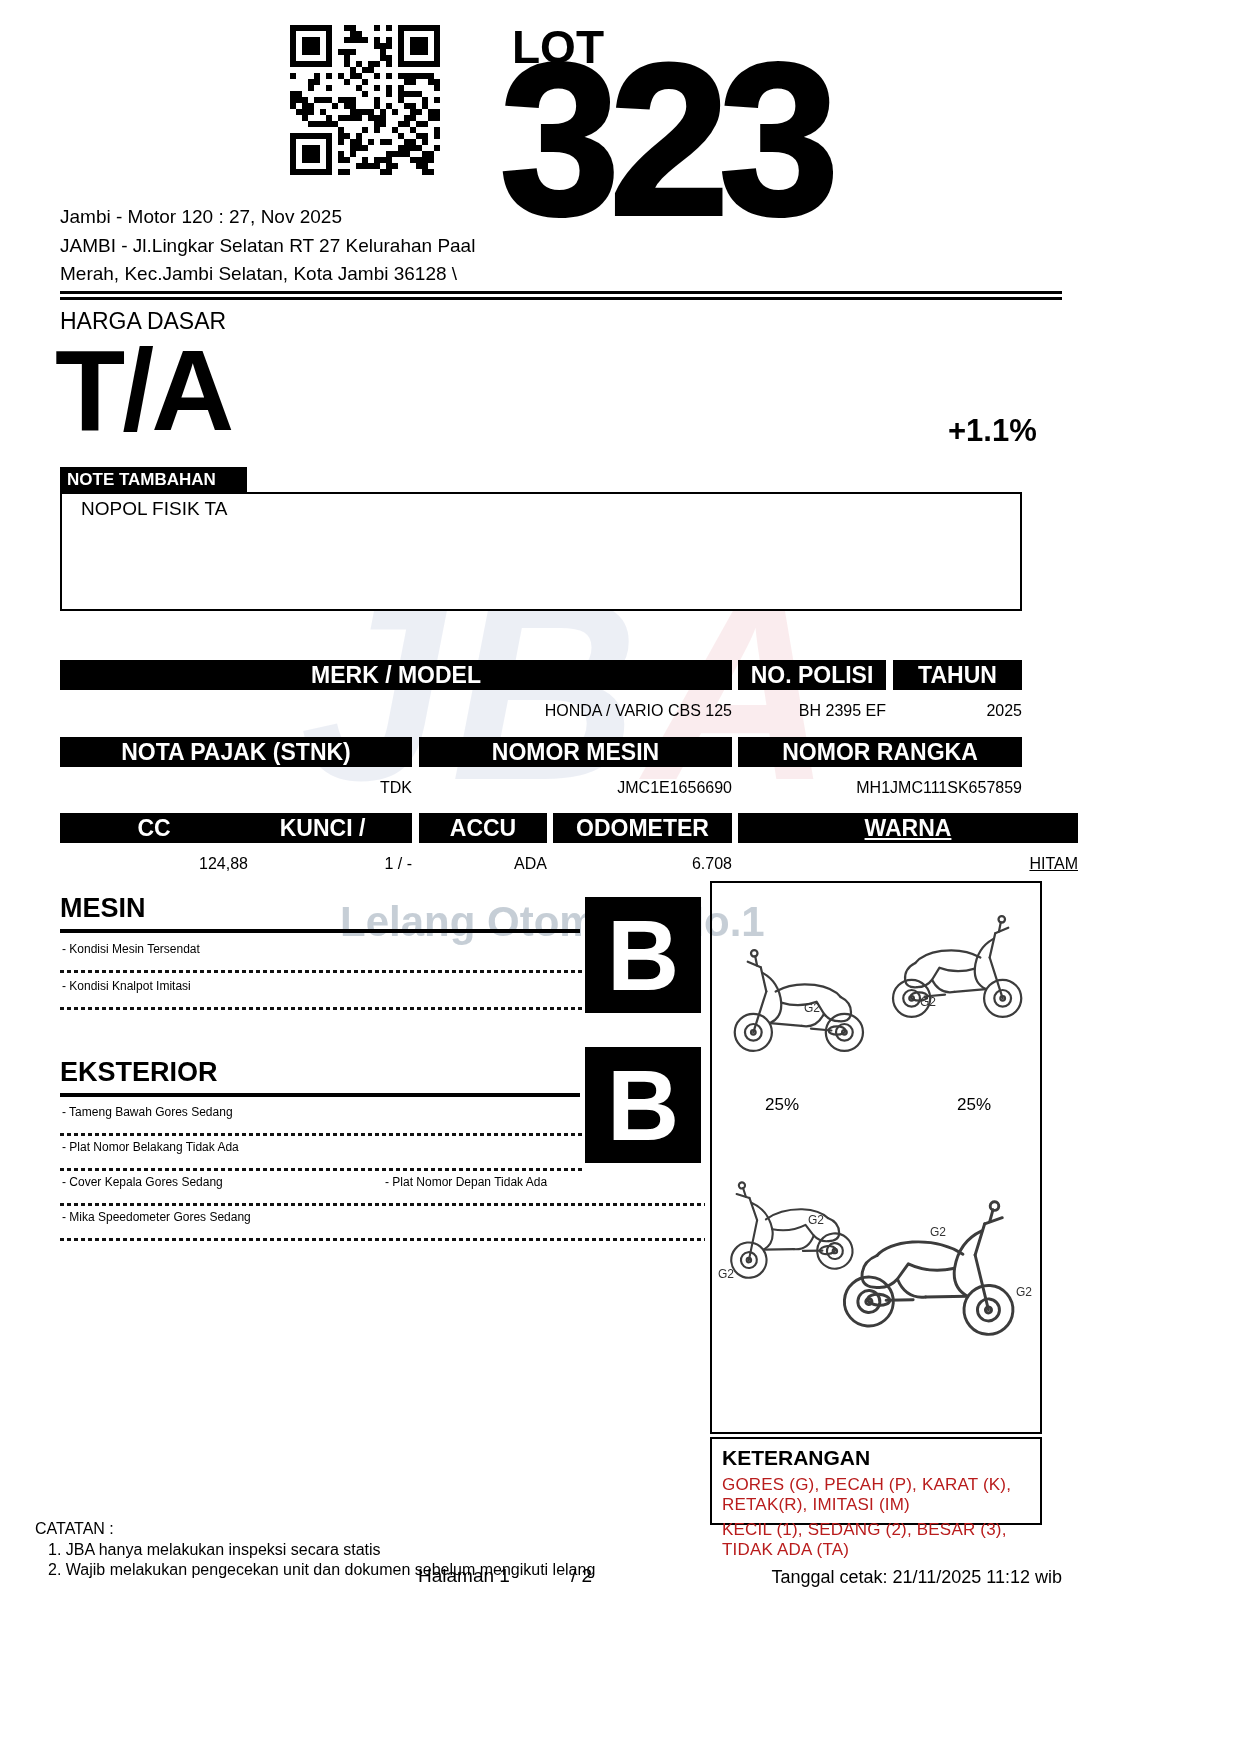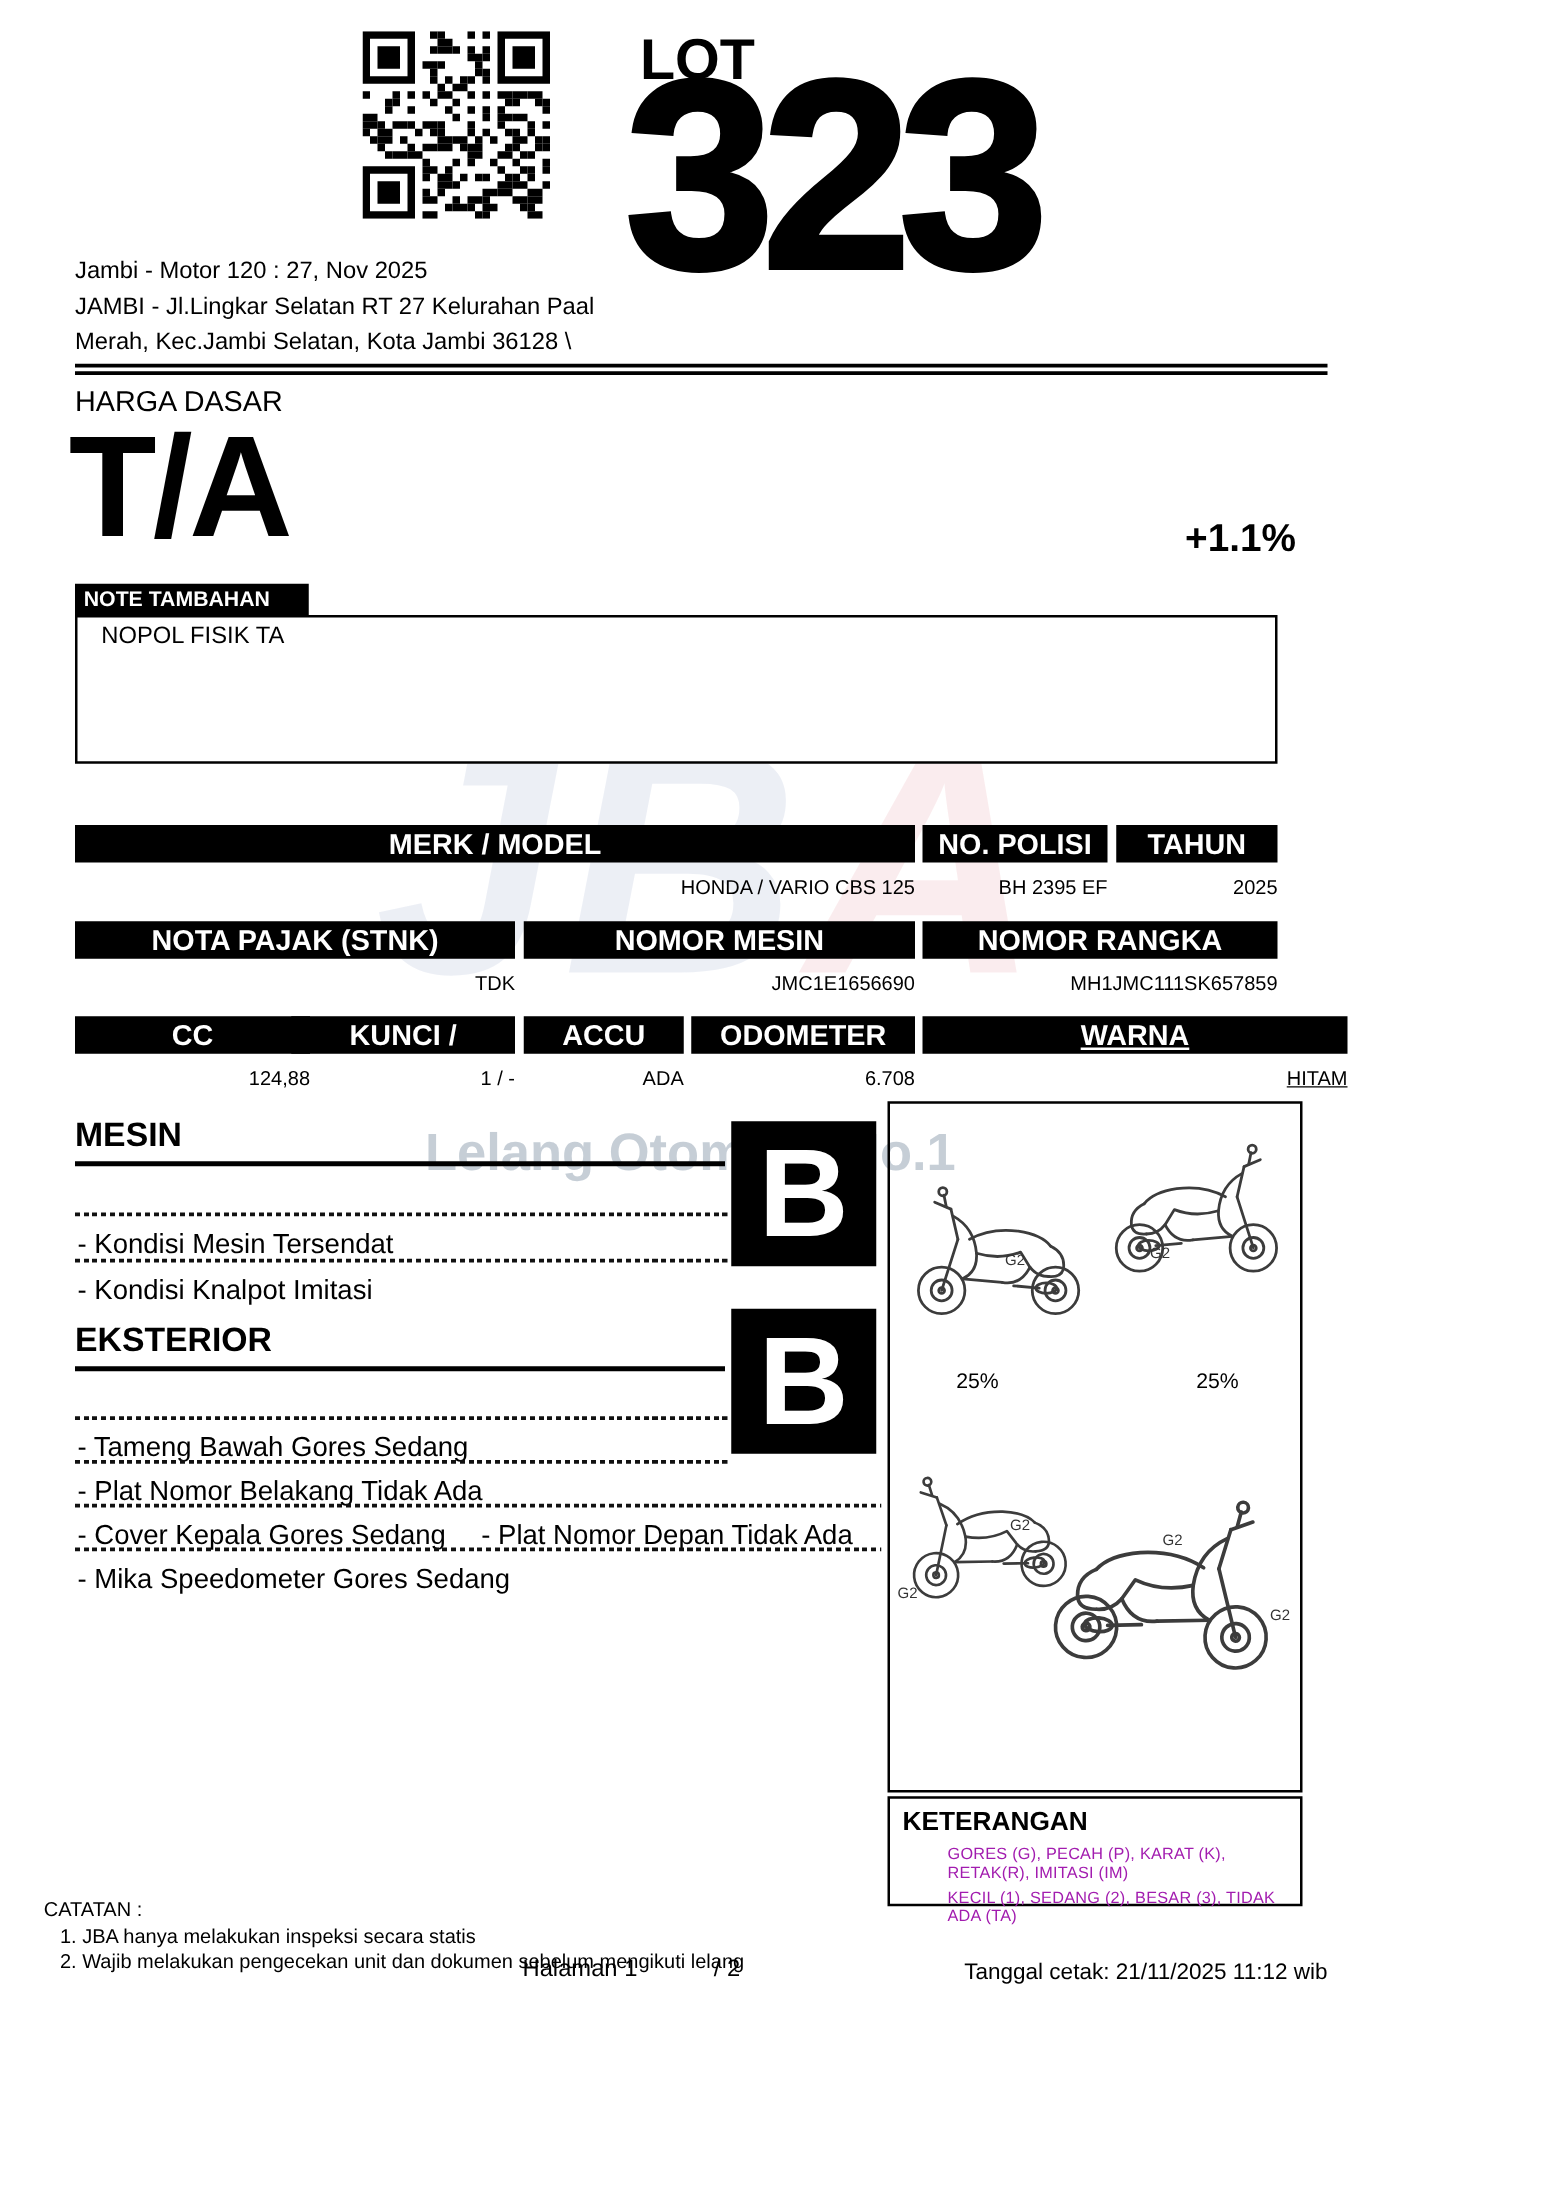--- a/index.html
+++ b/index.html
@@ -43,21 +43,21 @@
   .c-nr    { left:738px; width:284px; }
   .c-cc    { left:60px;  width:188px; }
   .c-kunci { left:233px; width:179px; }
   .c-accu  { left:419px; width:128px; }
   .c-odo   { left:553px; width:179px; }
   .c-warna { left:738px; width:340px;text-decoration:underline; }
 
   
   .sec-title { font-size:27px; font-weight:bold; }
   .sec-underline { height:4px; background:#000; }
-  .insp-item { font-size:22px; white-space:nowrap;margin-top:40px; }
+  .insp-item { font-size:12px; white-space:nowrap; }
   .dotline { height:3px; background:repeating-linear-gradient(90deg,#111 0 4px,transparent 4px 7px); }
   .grade { width:116px; height:116px; background:#000; color:#fff; display:flex; align-items:center; justify-content:center; font-size:100px; font-weight:bold; }
 
   .t-mesin { left:60px; top:893px; }
   .u-mesin { left:60px; top:929px; width:520px; }
   .g-mesin { left:585px; top:897px; }
   .m-i1 { left:62px; top:942px; } .m-d1 { left:60px; top:970px; width:522px; }
   .m-i2 { left:62px; top:979px; } .m-d2 { left:60px; top:1007px; width:522px; }
 
   .t-eks { left:60px; top:1057px; }
@@ -81,21 +81,21 @@
   .g2 { position:absolute; font-size:12px; color:#333; }
   .g2-1 { left:92px;  top:118px; }
   .g2-2 { left:208px; top:112px; }
   .g2-3 { left:96px;  top:330px; }
   .g2-4 { left:218px; top:342px; }
   .g2-5 { left:6px;   top:384px; }
   .g2-6 { left:304px; top:402px; }
 
   .ket-box { left:710px; top:1437px; width:332px; height:88px; border:2px solid #000; padding:7px 10px; background:#fff; }
   .ket-title { font-size:21px; font-weight:bold; }
-  .ket-line { font-size:13px; color:#a21caf; margin-top:5px; letter-spacing:0.2px;margin-left:36px; }
+  .ket-line { font-size:17px; color:#b91c1c; margin-top:5px; letter-spacing:0.2px; }
 
   
   .catatan-label { left:35px; top:1520px; font-size:16px; }
   .catatan-1 { left:48px; top:1541px; font-size:16px; }
   .catatan-2 { left:48px; top:1561px; font-size:16px; }
   .halaman { left:418px; top:1565px; font-size:19px; }
   .page-total { left:571px; top:1565px; font-size:19px; }
   .print-date { left:700px; top:1567px; width:362px; text-align:right; font-size:18px; }
 </style>
 </head>

